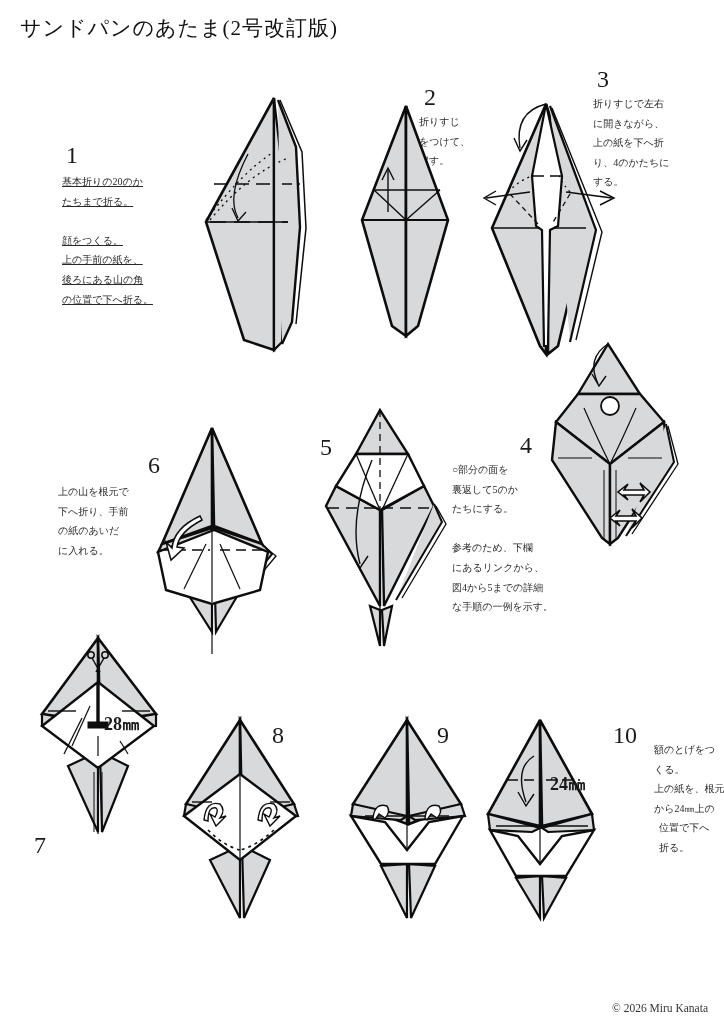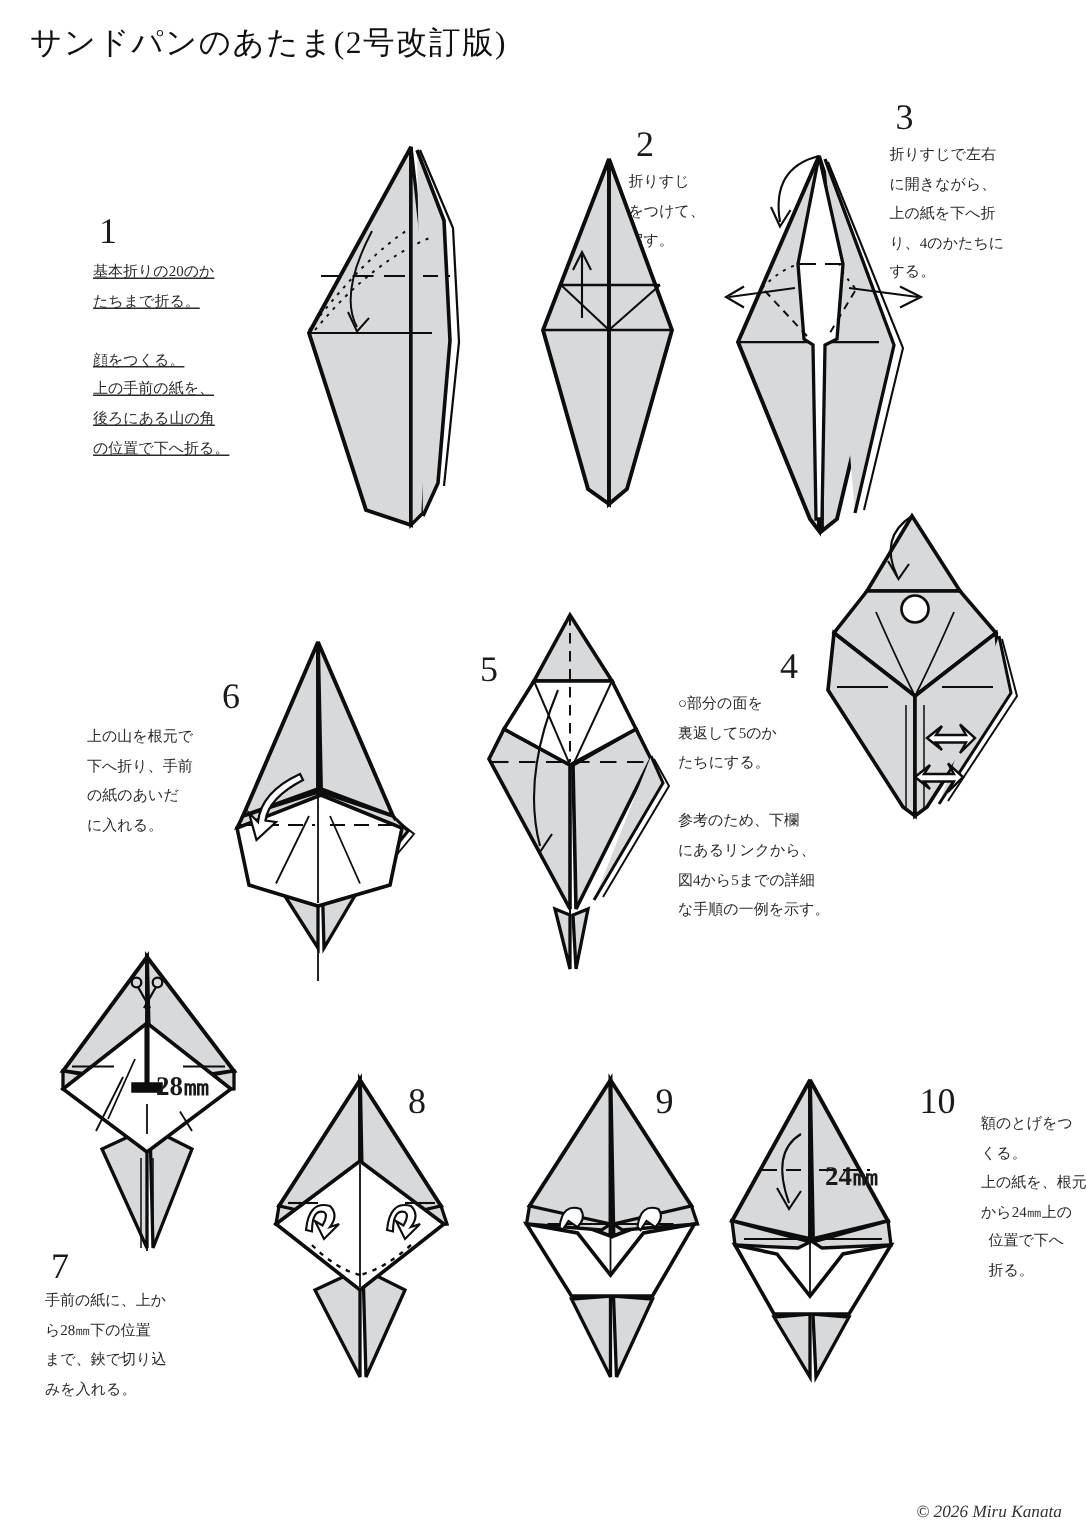--- a/index.html
+++ b/index.html
@@ -50,21 +50,20 @@
     color: #1a1a1a;
     letter-spacing: 0px;
     white-space: nowrap;
     font-weight: bold;
   }
   #copyright {
     position: absolute;
     right: 16px;
     bottom: 10px;
     font-size: 11.5px;
-    font-style: italic;
     color: #333333;
     white-space: nowrap;
   }
 </style>
 </head>
 <body>
 
 <div id="page">
 
   <div id="title">サンドパンのあたま(2号改訂版)</div>
@@ -260,24 +259,20 @@
         <line x1="16" y1="126" x2="66" y2="126" stroke-dasharray="10 6" stroke-width="1.3"></line>
         <line x1="76" y1="126" x2="124" y2="126" stroke-dasharray="10 6" stroke-width="1.3"></line>
       </g>
       <g stroke="#0d0d0d" fill="#ffffff" stroke-width="1.5">
         <path d="M56 92 Q30 104 28 124 L22 118 L27 136 L40 124 L33 123 Q35 108 58 96 Z"></path>
       </g>
     </svg>
   </div>
 
   <div class="step-num" style="left:34px; top:832px;">7</div>
-  <div class="step-text" style="left:30px; top:858px; width:150px;">手前の紙に、上か
-ら28㎜下の位置
-まで、鋏で切り込
-みを入れる。</div>
   <div class="fig" style="left:28px; top:636px;">
     <svg width="160" height="212" viewBox="0 0 160 212">
       <g stroke="#0d0d0d" fill="#d8d9db">
         <path d="M70 2 L14 78 L70 86 Z" stroke-width="2.6"></path>
         <path d="M70 2 L128 78 L72 86 Z" stroke-width="2.6"></path>
         <path d="M14 78 L14 90 L68 92 L70 88 Z" stroke-width="2.2"></path>
         <path d="M128 78 L128 90 L74 92 L72 88 Z" stroke-width="2.2"></path>
         <path d="M40 130 L70 196 L70 116 Z" stroke-width="2.2"></path>
         <path d="M100 130 L74 196 L72 116 Z" stroke-width="2.2"></path>
       </g>

